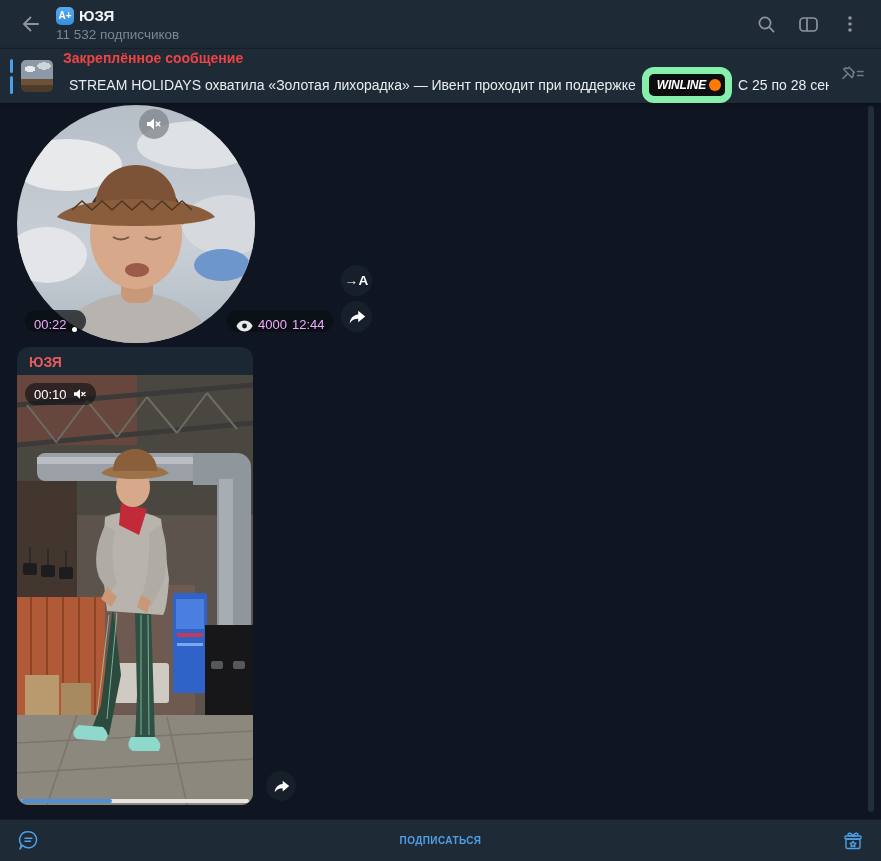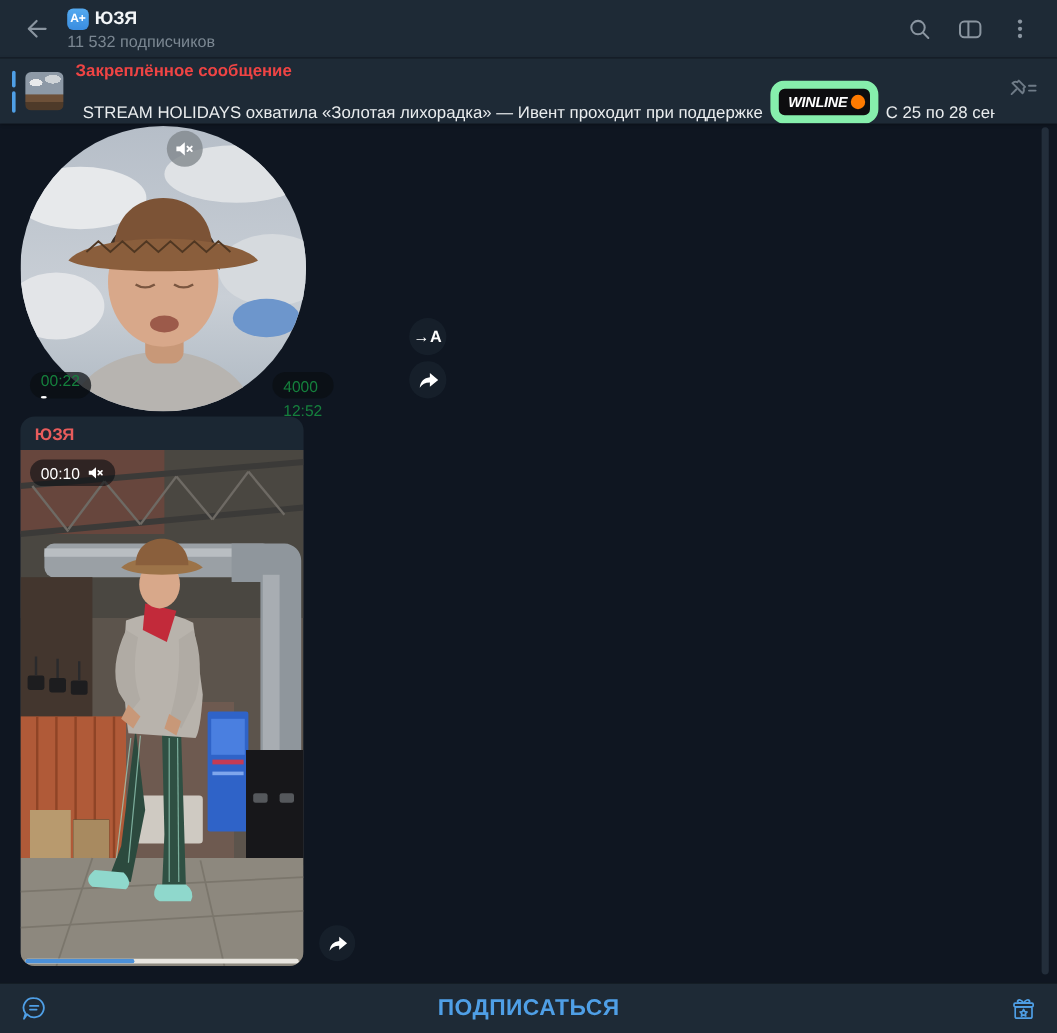--- a/index.html
+++ b/index.html
@@ -24,56 +24,56 @@
   .pin-seg.s1 { height:14px; }
   .pin-seg.s2 { height:18px; }
   .pin-thumb { width:32px; height:32px; border-radius:5px; margin-right:10px; flex:none;
     background:
       radial-gradient(9px 5px at 9px 9px, #e8e9ea 0 60%, transparent 61%),
       radial-gradient(11px 6px at 23px 6px, #cfd4d8 0 60%, transparent 61%),
       linear-gradient(180deg,#8d99a6 0 58%, #6d5038 59% 78%, #4e3a29 79% 100%);
   }
   .pinned-text { flex:1; min-width:0; overflow:hidden; }
   .pinned-title { color:#ef4444; font-size:14px; font-weight:600; line-height:18px; }
-  .pinned-line { display:flex; align-items:flex-end; gap:6px; white-space:nowrap; overflow:hidden; font-size:14px; color:#e9ecee; line-height:20px; }
+  .pinned-line { display:flex; align-items:center; gap:6px; white-space:nowrap; overflow:hidden; font-size:14px; color:#e9ecee; line-height:20px; }
   .winline { display:inline-flex; align-items:center; gap:3px; background:#0d0d0f; border:7px solid #86efac; border-radius:12px; padding:1px 4px 1px 8px; flex:none; }
   .winline-text { color:#fff; font-style:italic; font-weight:800; font-size:12px; letter-spacing:-0.2px; }
   .winline-dot { width:12px; height:12px; border-radius:50%; background:#ff7a00; }
   .pinlist-btn { width:36px; height:36px; display:flex; align-items:center; justify-content:center; cursor:pointer; margin-left:6px; }
 
   
   .chat { position:relative; height:716px; background:#0f1621; }
   .scrollbar-thumb { position:absolute; right:7px; top:3px; width:6px; height:706px; border-radius:3px; background:#232e3b; }
 
   .round-video { position:absolute; left:17px; top:2px; width:238px; height:238px; border-radius:50%; overflow:hidden; cursor:pointer; }
   .round-video svg { display:block; }
   .mute-badge { position:absolute; left:122px; top:4px; width:30px; height:30px; border-radius:50%; background:rgba(128,134,140,0.78); display:flex; align-items:center; justify-content:center; }
 
-  .pill { position:absolute; height:22px; display:flex; align-items:flex-start; gap:5px; background:rgba(10,14,18,0.72); border-radius:12px; padding:0 9px; font-size:13px; color:#15803d;flex-direction:column; }
+  .pill { position:absolute; height:22px; display:flex; align-items:flex-end; gap:5px; background:rgba(10,14,18,0.72); border-radius:12px; padding:0 9px; font-size:13px; color:#f0abfc; }
   .pill .dot { width:5px; height:5px; border-radius:50%; background:#fff; }
   .note-duration { left:25px; top:207px; }
   .note-views { left:227px; top:207px; }
   .vp-duration { position:absolute; left:8px; top:8px; height:22px; display:flex; align-items:center; gap:6px; background:rgba(10,14,18,0.6); border-radius:12px; padding:0 9px; font-size:13px; color:#fff; }
 
   .circle-btn { position:absolute; width:31px; height:31px; border-radius:50%; background:rgba(23,33,43,0.92); display:flex; align-items:center; justify-content:center; cursor:pointer; color:#fff; }
   .translate-btn { left:341px; top:162px; font-size:13.5px; font-weight:bold; letter-spacing:0.5px; }
   .share-note-btn { left:341px; top:198px; }
   .share-post-btn { left:266px; top:668px; width:30px; height:30px; }
 
   .video-bubble { position:absolute; left:17px; top:244px; width:236px; height:458px; background:#1b2733; border-radius:12px; overflow:hidden; }
   .bubble-header { height:28px; line-height:30px; padding:0 12px; font-size:14px; font-weight:600; color:#e85c5c; }
   .bubble-video { position:relative; width:236px; height:430px; cursor:pointer; }
   .bubble-video > svg { display:block; }
   .progress { position:absolute; left:4px; right:4px; bottom:2px; height:4px; border-radius:2px; background:#e8e5df; overflow:hidden; }
   .progress-fill { height:100%; border-radius:2px; background:#4c90d8; }
 
   
   .bottom-bar { height:42px; background:#1e2a36; border-top:1px solid rgba(0,0,0,0.3); display:flex; align-items:center; padding:0 15px; position:relative; z-index:2; }
   .bb-icon { width:26px; height:26px; display:flex; align-items:center; justify-content:center; cursor:pointer; }
-  .subscribe { flex:1; text-align:center; color:#4f9fe6; font-size:19px; font-weight:600; letter-spacing:0.4px; cursor:pointer; }
+  .subscribe { flex:1; text-align:center; color:#4f9fe6; font-size:10px; font-weight:600; letter-spacing:0.4px; cursor:pointer; }
 </style>
 </head>
 <body>
 
 <div class="header">
   <div class="back-btn">
     <svg width="24" height="24" viewBox="0 0 24 24" fill="none" stroke="#8a95a0" stroke-width="1.8" stroke-linecap="round" stroke-linejoin="round">
       <path d="M19 12 H5.5"></path>
         <path d="M11.5 5.5 L5 12 l6.5 6.5"></path>
     </svg>
@@ -190,21 +190,21 @@
     <span>00:22</span>
       <span class="dot"></span>
   </div>
 
   <div class="pill note-views">
     <svg width="17" height="12" viewBox="0 0 17 12" fill="#e6e9ec">
       <path d="M8.5 0.5 C12.5 0.5 15.5 3.4 16.5 6 C15.5 8.6 12.5 11.5 8.5 11.5 C4.5 11.5 1.5 8.6 0.5 6 C1.5 3.4 4.5 0.5 8.5 0.5 Z"></path>
       <circle cx="8.5" cy="6" r="2.4" fill="#10161c"></circle>
     </svg>
     <span>4000</span>
-    <span>12:52</span>
+    <span>12:44</span>
   </div>
 
   <div class="circle-btn translate-btn">
     <span>→A</span>
   </div>
   <div class="circle-btn share-note-btn">
     <svg width="18" height="16" viewBox="0 0 22 18" fill="#fff">
       <path d="M12.5 1.5 L21 8.5 L12.5 15.5 V11.2 C7.8 11.2 4.6 13 2.2 16.6 C2.6 10.6 6.4 6.6 12.5 5.9 Z"></path>
     </svg>
   </div>

